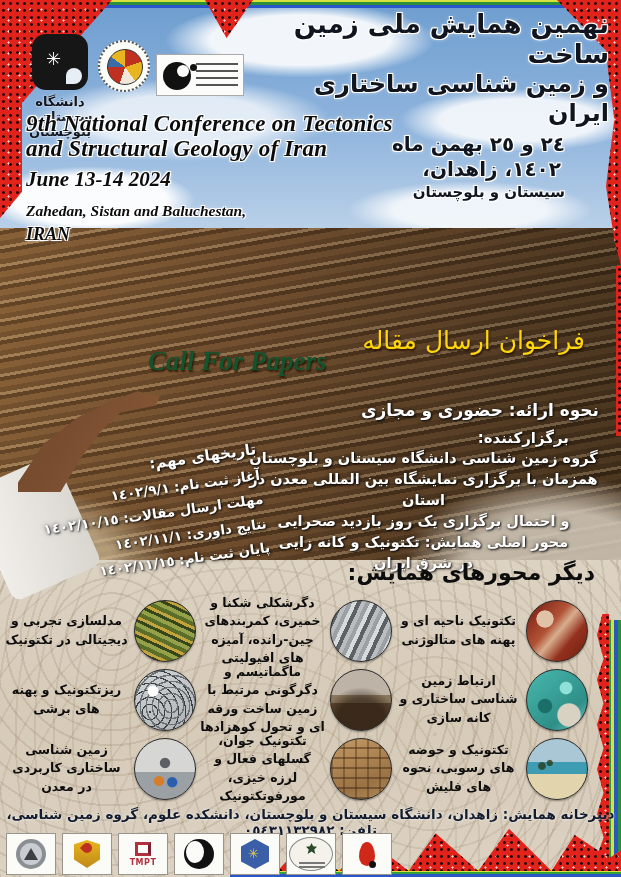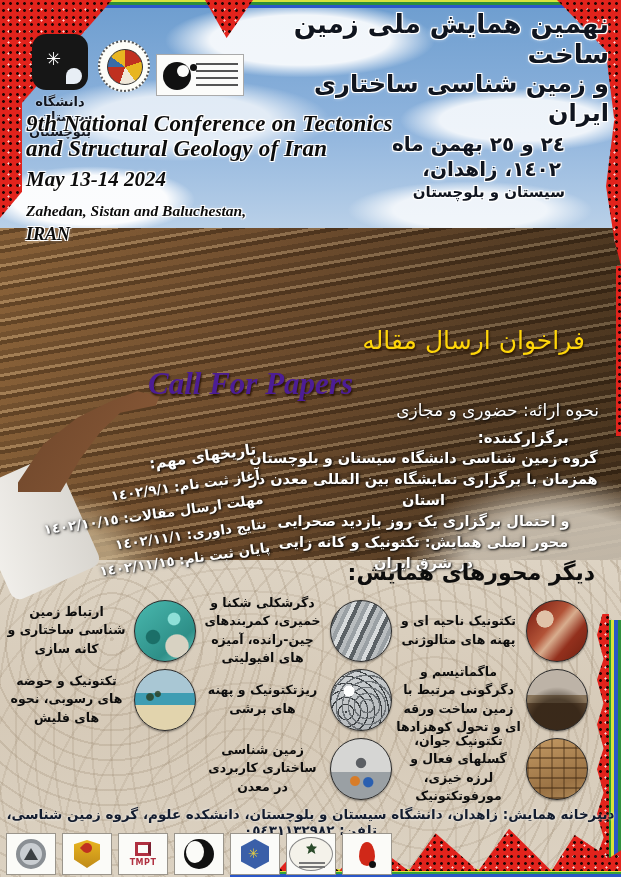--- a/index.html
+++ b/index.html
@@ -66,22 +66,22 @@
   .fa-title .l4{ font-size:20px; line-height:1.2; margin-right:48px; }
   .fa-title .l5{ font-size:15px; line-height:1.5; margin-right:44px; }
 
   .en-title{ position:absolute; left:26px; top:112px; color:#0c0c0c; font-family:"Liberation Serif", serif; font-style:italic; font-weight:bold; }
   .en-title .l1,.en-title .l2{ font-size:23px; line-height:1.08; letter-spacing:.2px; }
   .en-title .l3{ font-size:21px; margin-top:5px; }
   .en-title .l4{ font-size:15.5px; margin-top:10px; }
   .en-title .l5{ font-size:18px; margin-top:4px; }
 
   .cfp-fa{ position:absolute; right:36px; top:326px; direction:rtl; color:#ffd60a; font-size:25px; font-weight:normal; text-shadow:1px 2px 2px rgba(40,20,0,.9); }
-  .cfp-en{ position:absolute; left:148px; top:366px; color:#4c1d95; font-family:"Liberation Serif", serif; font-style:italic; font-weight:bold; font-size:31px; text-shadow:1px 2px 2px rgba(40,20,0,.9); }
-  .presentation{ position:absolute; right:22px; top:400px; direction:rtl; color:#fff; font-size:17px; font-weight:normal;margin-left:48px; }
+  .cfp-en{ position:absolute; left:148px; top:346px; color:#14532d; font-family:"Liberation Serif", serif; font-style:italic; font-weight:bold; font-size:27px; text-shadow:1px 2px 2px rgba(40,20,0,.9); }
+  .presentation{ position:absolute; right:22px; top:400px; direction:rtl; color:#fff; font-size:17px; font-weight:bold;margin-left:48px; }
   .organizer-h{ position:absolute; right:52px; top:429px; direction:rtl; color:#fff; font-size:15px; font-weight:bold; }
   .organizer{ position:absolute; left:238px; right:12px; top:448px; direction:rtl; text-align:center; color:#fff; font-size:14.5px; font-weight:bold; line-height:1.45; }
   .dates{ position:absolute; left:26px; top:452px; width:238px; direction:rtl; text-align:right; color:#fff; font-size:13.5px; font-weight:bold; line-height:1.8; transform:rotate(-8deg); }
   .dates .h{ font-size:15px; }
 
   .topics-h{ position:absolute; right:26px; top:560px; direction:rtl; color:#0d0d0d; font-size:22px; font-weight:bold; }
   .topics-grid{ position:absolute; left:4px; top:596px; width:584px; height:207px; display:grid; grid-template-columns:repeat(3,1fr); grid-auto-rows:69px; direction:rtl; column-gap:4px; }
   .topic{ display:flex; align-items:center; gap:5px; direction:rtl; }
   .topic .label{ flex:1; direction:rtl; text-align:center; color:#0d0d0d; font-size:12.5px; font-weight:bold; line-height:1.45; }
   .circ{ width:62px; height:62px; border-radius:50%; border:1px solid #2a2a2a; flex:0 0 auto; box-shadow:0 1px 2px rgba(0,0,0,.4); }
@@ -165,21 +165,21 @@
     <div class="l1">نهمین همایش ملی زمین ساخت</div>
     <div class="l2">و زمین شناسی ساختاری ایران</div>
     <div class="l3">٢٤ و ٢٥ بهمن ماه</div>
     <div class="l4">١٤٠٢، زاهدان،</div>
     <div class="l5">سیستان و بلوچستان</div>
   </div>
 
   <div class="en-title outline-w">
     <div class="l1">9th National Conference on Tectonics</div>
     <div class="l2">and Structural Geology of Iran</div>
-    <div class="l3">May 13-14 2024</div>
+    <div class="l3">June 13-14 2024</div>
     <div class="l4">Zahedan, Sistan and Baluchestan,</div>
     <div class="l5">IRAN</div>
   </div>
 
   <div class="cfp-fa">فراخوان ارسال مقاله</div>
   <div class="cfp-en">Call For Papers</div>
   <div class="presentation shadow-d">نحوه ارائه: حضوری و مجازی</div>
   <div class="organizer-h shadow-d">برگزارکننده:</div>
   <div class="organizer shadow-d">
     <div>گروه زمین شناسی دانشگاه سیستان و بلوچستان</div>
@@ -201,20 +201,24 @@
   <div class="topics-grid">
     <div class="topic">
       <div class="circ c-red"></div>
       <div class="label">تکتونیک ناحیه ای و پهنه های متالوژنی</div>
     </div>
     <div class="topic">
       <div class="circ c-banded"></div>
       <div class="label">دگرشکلی شکنا و خمیری، کمربندهای چین-رانده، آمیزه های افیولیتی</div>
     </div>
     <div class="topic">
+      <div class="circ c-folded"></div>
+      <div class="label">مدلسازی تجربی و دیجیتالی در تکتونیک</div>
+    </div>
+    <div class="topic">
       <div class="circ c-turquoise"></div>
       <div class="label">ارتباط زمین شناسی ساختاری و کانه سازی</div>
     </div>
     <div class="topic">
       <div class="circ c-mountain"></div>
       <div class="label">ماگماتیسم و دگرگونی مرتبط با زمین ساخت ورقه ای و تحول کوهزادها</div>
     </div>
     <div class="topic">
       <div class="circ c-granite"></div>
       <div class="label">ریزتکتونیک و پهنه های برشی</div>

